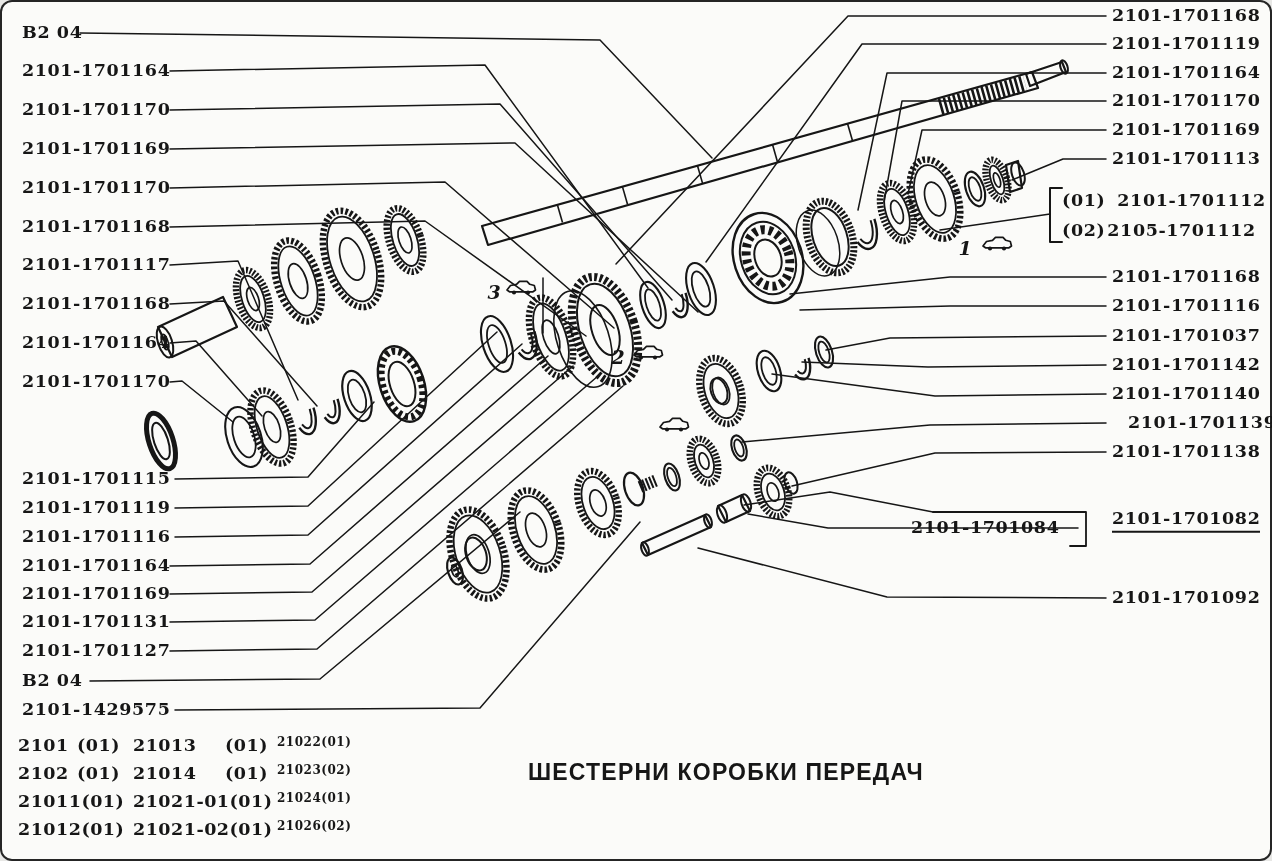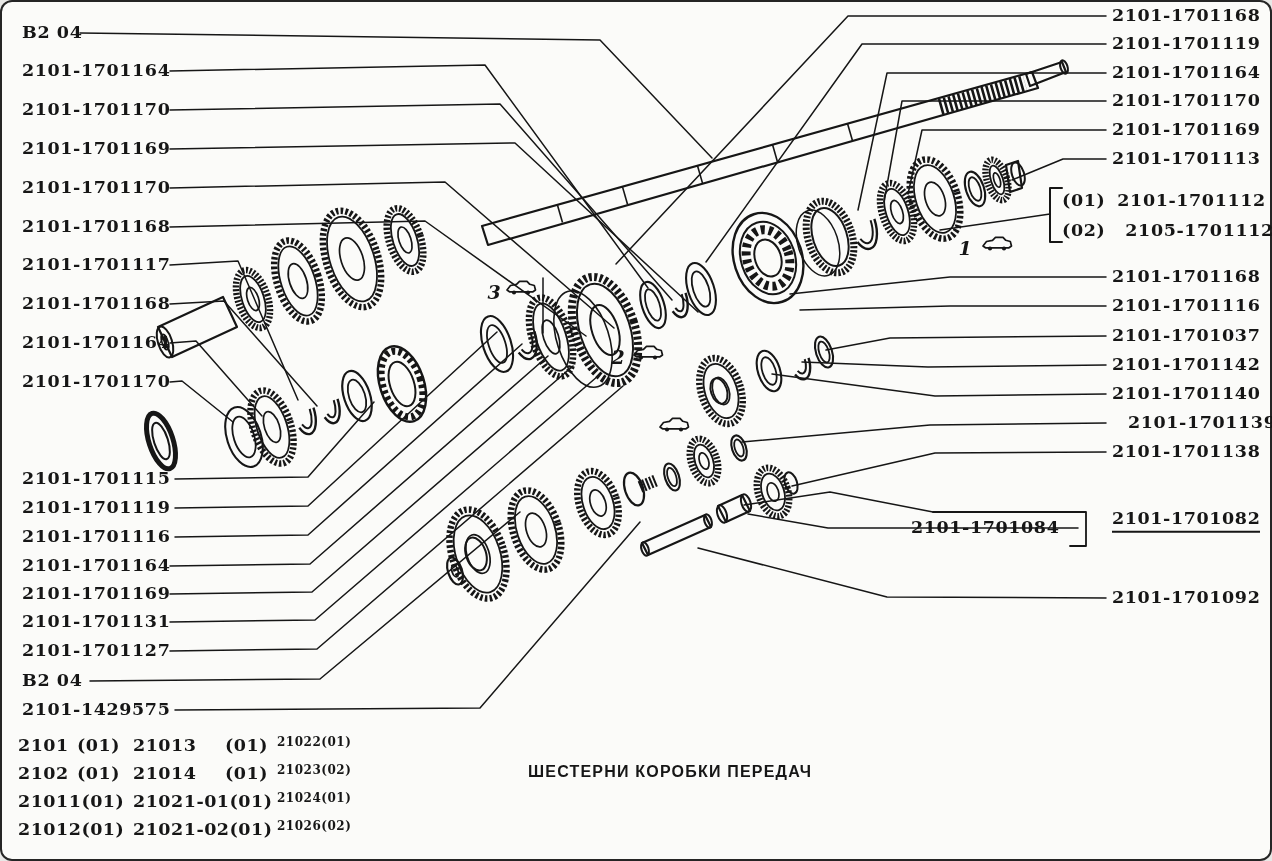--- a/index.html
+++ b/index.html
@@ -19,21 +19,21 @@
   .lbl.struck{ text-decoration:none; }
   .lbl.underlined{ border-bottom:2.4px solid #161616; padding-bottom:3px; }
   .marker{
     position:absolute; transform:translate(-50%,-50%);
     font-size:19px; font-weight:bold; font-style:italic; letter-spacing:0;
   }
   .vcode{ position:absolute; transform:translateY(-50%); font-size:17.5px; font-weight:bold; letter-spacing:.6px; white-space:nowrap;text-align:right;}
   .title{
     position:absolute; transform:translateY(-50%);
     font-family:"Liberation Sans","DejaVu Sans",sans-serif;
-    font-size:16px; font-weight:bold; letter-spacing:1.2px; white-space:nowrap;
+    font-size:23px; font-weight:bold; letter-spacing:1.2px; white-space:nowrap;
   }
   .sheet-code{
     position:absolute; transform:translateY(-50%);
     font-family:"Liberation Sans","DejaVu Sans",sans-serif;
     font-size:47px; font-weight:bold; letter-spacing:0; white-space:nowrap;
   }
   .tbl-row{ position:absolute; height:22px; }
   .tbl-row .colA{ position:absolute; left:18px; top:0; white-space:nowrap; font-size:17.5px; font-weight:bold; letter-spacing:.5px;}
   .tbl-row .colB{ position:absolute; left:133px; top:0; white-space:nowrap; font-size:17.5px; font-weight:bold; letter-spacing:.5px;}
   .tbl-row .colC{ position:absolute; left:277px; top:0; white-space:nowrap; font-size:12px; font-weight:bold; letter-spacing:.5px;}
@@ -245,21 +245,21 @@
       <div class="lbl" style="left: 1112px; top: 130px;">2101-1701169</div>
       <div class="lbl" style="left: 1112px; top: 159px;">2101-1701113</div>
       <div class="lbl" style="left: 1112px; top: 277px;">2101-1701168</div>
       <div class="lbl" style="left: 1112px; top: 306px;">2101-1701116</div>
       <div class="lbl" style="left: 1112px; top: 336px;">2101-1701037</div>
       <div class="lbl" style="left: 1112px; top: 365px;">2101-1701142</div>
       <div class="lbl" style="left: 1112px; top: 394px;">2101-1701140</div>
       <div class="lbl" style="left: 1112px; top: 423px; margin-left: 16px;">2101-1701139</div>
       <div class="lbl" style="left: 1112px; top: 452px;">2101-1701138</div>
       <div class="vcode" style="left: 1062px; top: 200px;"><span style="margin-right: 12px;">(01)</span><span>2101-1701112</span></div>
-      <div class="vcode" style="left: 1062px; top: 230px;"><span style="margin-right: 20px;">(02)</span><span>2105-1701112</span></div>
+      <div class="vcode" style="left: 1062px; top: 230px;"><span style="margin-right: 2px;">(02)</span><span>2105-1701112</span></div>
       <div class="lbl struck" style="left: 911px; top: 528px;">2101-1701084</div>
       <div class="lbl underlined" style="left: 1112px; top: 521px;">2101-1701082</div>
       <div class="lbl" style="left: 1112px; top: 598px;">2101-1701092</div>
       <div class="marker" style="left: 965px; top: 248px;">1</div>
       <div class="marker" style="left: 618px; top: 357px;">2</div>
       <div class="marker" style="left: 494px; top: 292px;">3</div>
     </div>
 
   <div class="title" style="left:528px;top:772px">ШЕСТЕРНИ КОРОБКИ ПЕРЕДАЧ</div>
 

